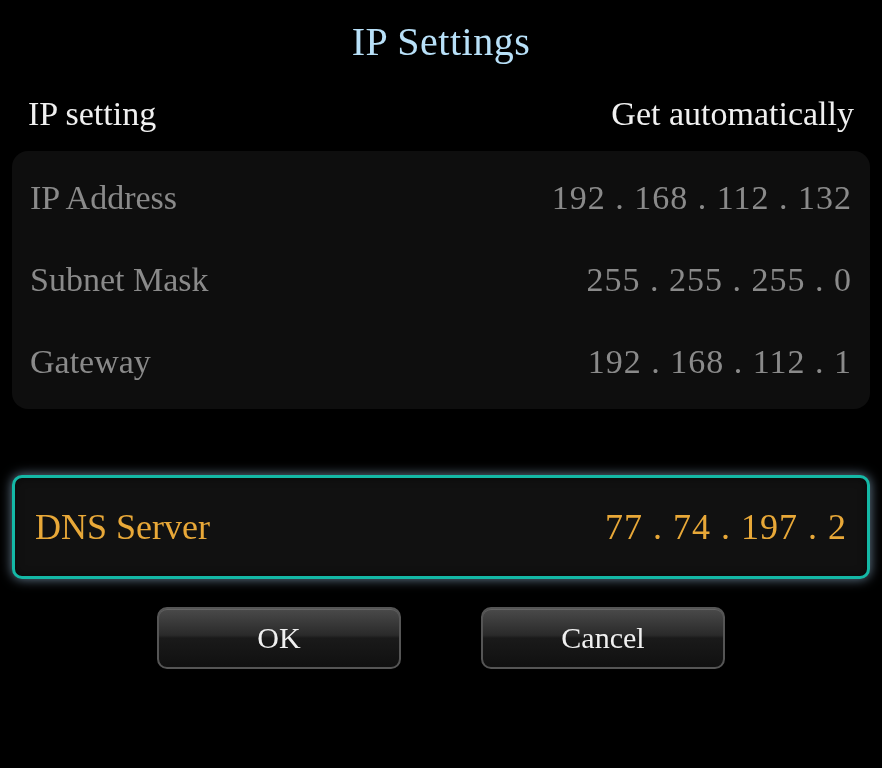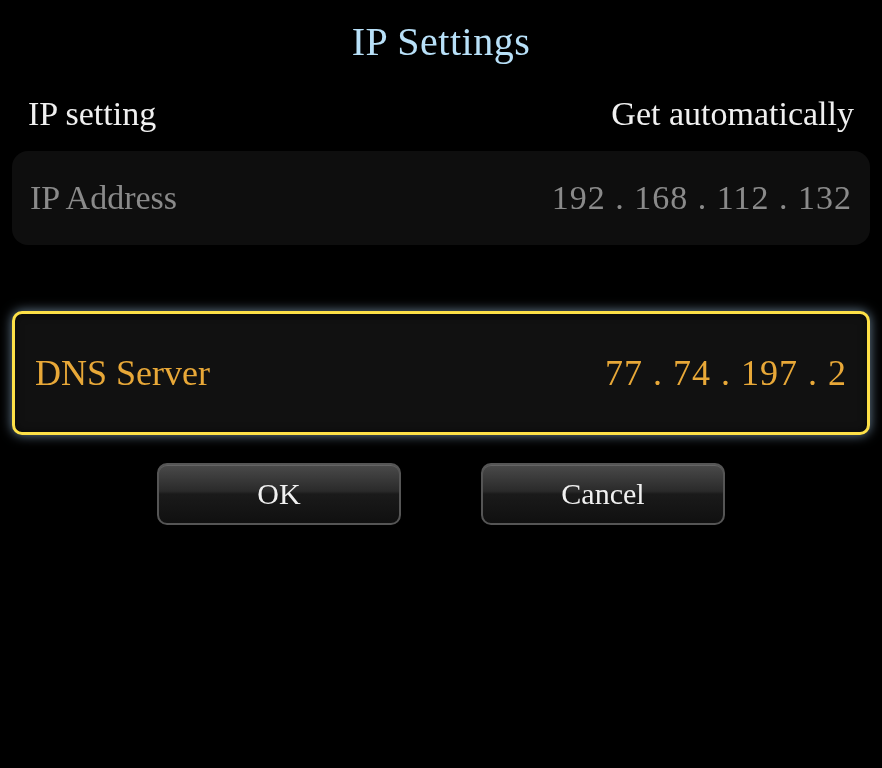--- a/index.html
+++ b/index.html
@@ -50,28 +50,28 @@
     align-items: center;
     padding: 22px 18px;
     font-size: 34px;
     color: #8a8a8a;
   }
   .gap {
     height: 58px;
   }
   .selected-row {
     margin: 8px 12px 0 12px;
-    border: 3px solid #fde047;
+    border: 3px solid #14b8a6;
     border-radius: 10px;
     box-shadow: 0 0 12px rgba(180,220,255,0.6), inset 0 0 8px rgba(0,0,0,0.5);
     background: #111;
     display: flex;
     justify-content: space-between;
     align-items: center;
-    padding: 38px 20px;
+    padding: 28px 20px;
     font-size: 36px;
     color: #e8a838;
     font-weight: 400;
   }
   .buttons {
     display: flex;
     justify-content: center;
     gap: 80px;
     margin-top: 28px;
   }
@@ -104,20 +104,28 @@
   <div class="section-header">
     <span>IP setting</span>
     <span>Get automatically</span>
   </div>
 
   <div class="details-block">
     <div class="detail-row">
       <span>IP Address</span>
       <span class="ip-dots">192 . 168 . 112 . 132</span>
     </div>
+    <div class="detail-row">
+      <span>Subnet Mask</span>
+      <span class="ip-dots">255 . 255 . 255 . 0</span>
+    </div>
+    <div class="detail-row">
+      <span>Gateway</span>
+      <span class="ip-dots">192 . 168 . 112 . 1</span>
+    </div>
   </div>
 
   <div class="gap"></div>
 
 
   <div class="selected-row">
     <span>DNS Server</span>
     <span class="ip-dots">77 . 74 . 197 . 2</span>
   </div>
 

